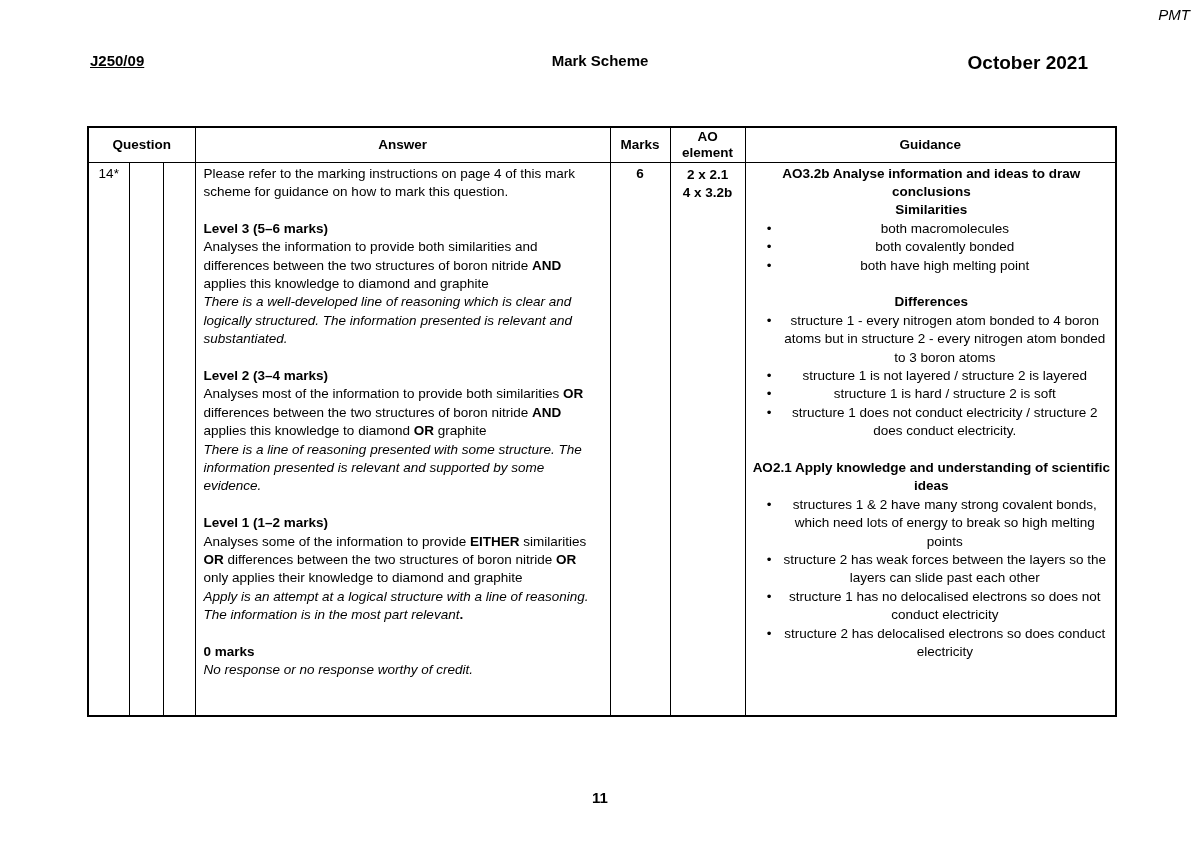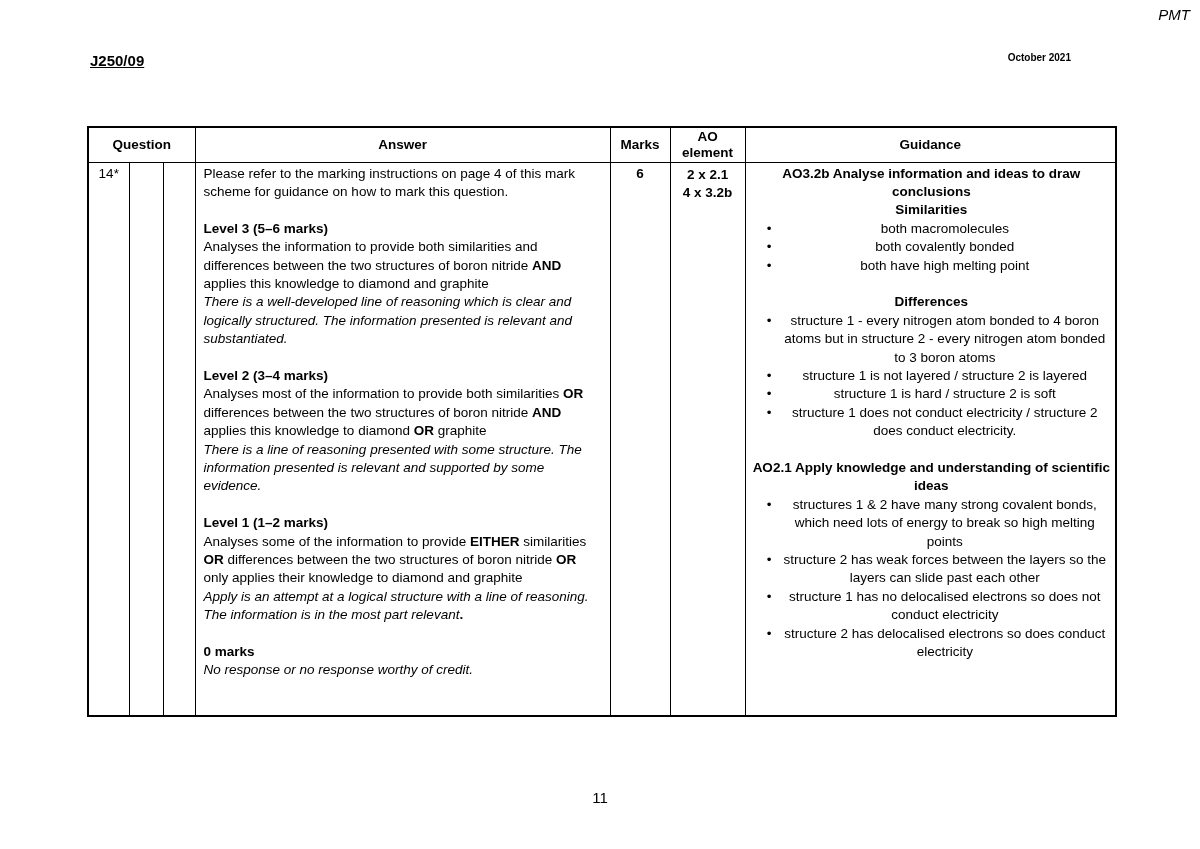--- a/index.html
+++ b/index.html
@@ -10,21 +10,21 @@
     color: #000;
     overflow: hidden;
   }
   .watermark {
     position: absolute; top: 6px; right: 10px;
     font-size: 15px; font-style: italic; font-weight: normal; margin-left: 18px;
   }
   .doc-header { position: absolute; top: 52px; left: 0; width: 100%; height: 20px; }
   .h-left  { position: absolute; left: 90px; top: 0; font-size: 15px; font-weight: bold; text-decoration: underline; }
   .h-center{ position: absolute; left: 0; top: 0; width: 100%; text-align: center; font-size: 15px; font-weight: bold; }
-  .h-right { position: absolute; right: 129px; top: 0; font-size: 10px; font-weight: bold; }
+  .h-right { position: absolute; right: 112px; top: 0; font-size: 19px; font-weight: bold; }
 
   table.mark-table {
     position: absolute; left: 87px; top: 126px;
     width: 1028px;
     border-collapse: collapse;
     table-layout: fixed;
     border: 2px solid #000000;
   }
   .mark-table th, .mark-table td {
     border: 1px solid #000;
@@ -50,30 +50,31 @@
   .para   { line-height: 18.4px; }
   .spacer { height: 18.4px; }
   .bullet { display: flex; line-height: 18.4px; }
   .bullet-marker { flex: 0 0 27px; padding-left: 6px; }
   .bullet-body   { flex: 1 1 auto; }
   .b { font-weight: bold; }
   .i { font-style: italic; }
 
   .page-footer {
     position: absolute; top: 789px; left: 0; width: 100%;
-    text-align: center; font-size: 15px; font-weight: normal;
+    text-align: center; font-size: 15px; font-weight: bold;
   }
 </style>
 </head>
 <body>
 
 <div class="watermark">PMT</div>
 
 <div class="doc-header">
   <span class="h-left">J250/09</span>
+  <span class="h-center">Mark Scheme</span>
   <span class="h-right">October 2021</span>
 </div>
 
 <table class="mark-table">
   <colgroup>
     <col style="width:41px">
       <col style="width:34px">
       <col style="width:32px">
     <col style="width:415px">
       <col style="width:60px">

